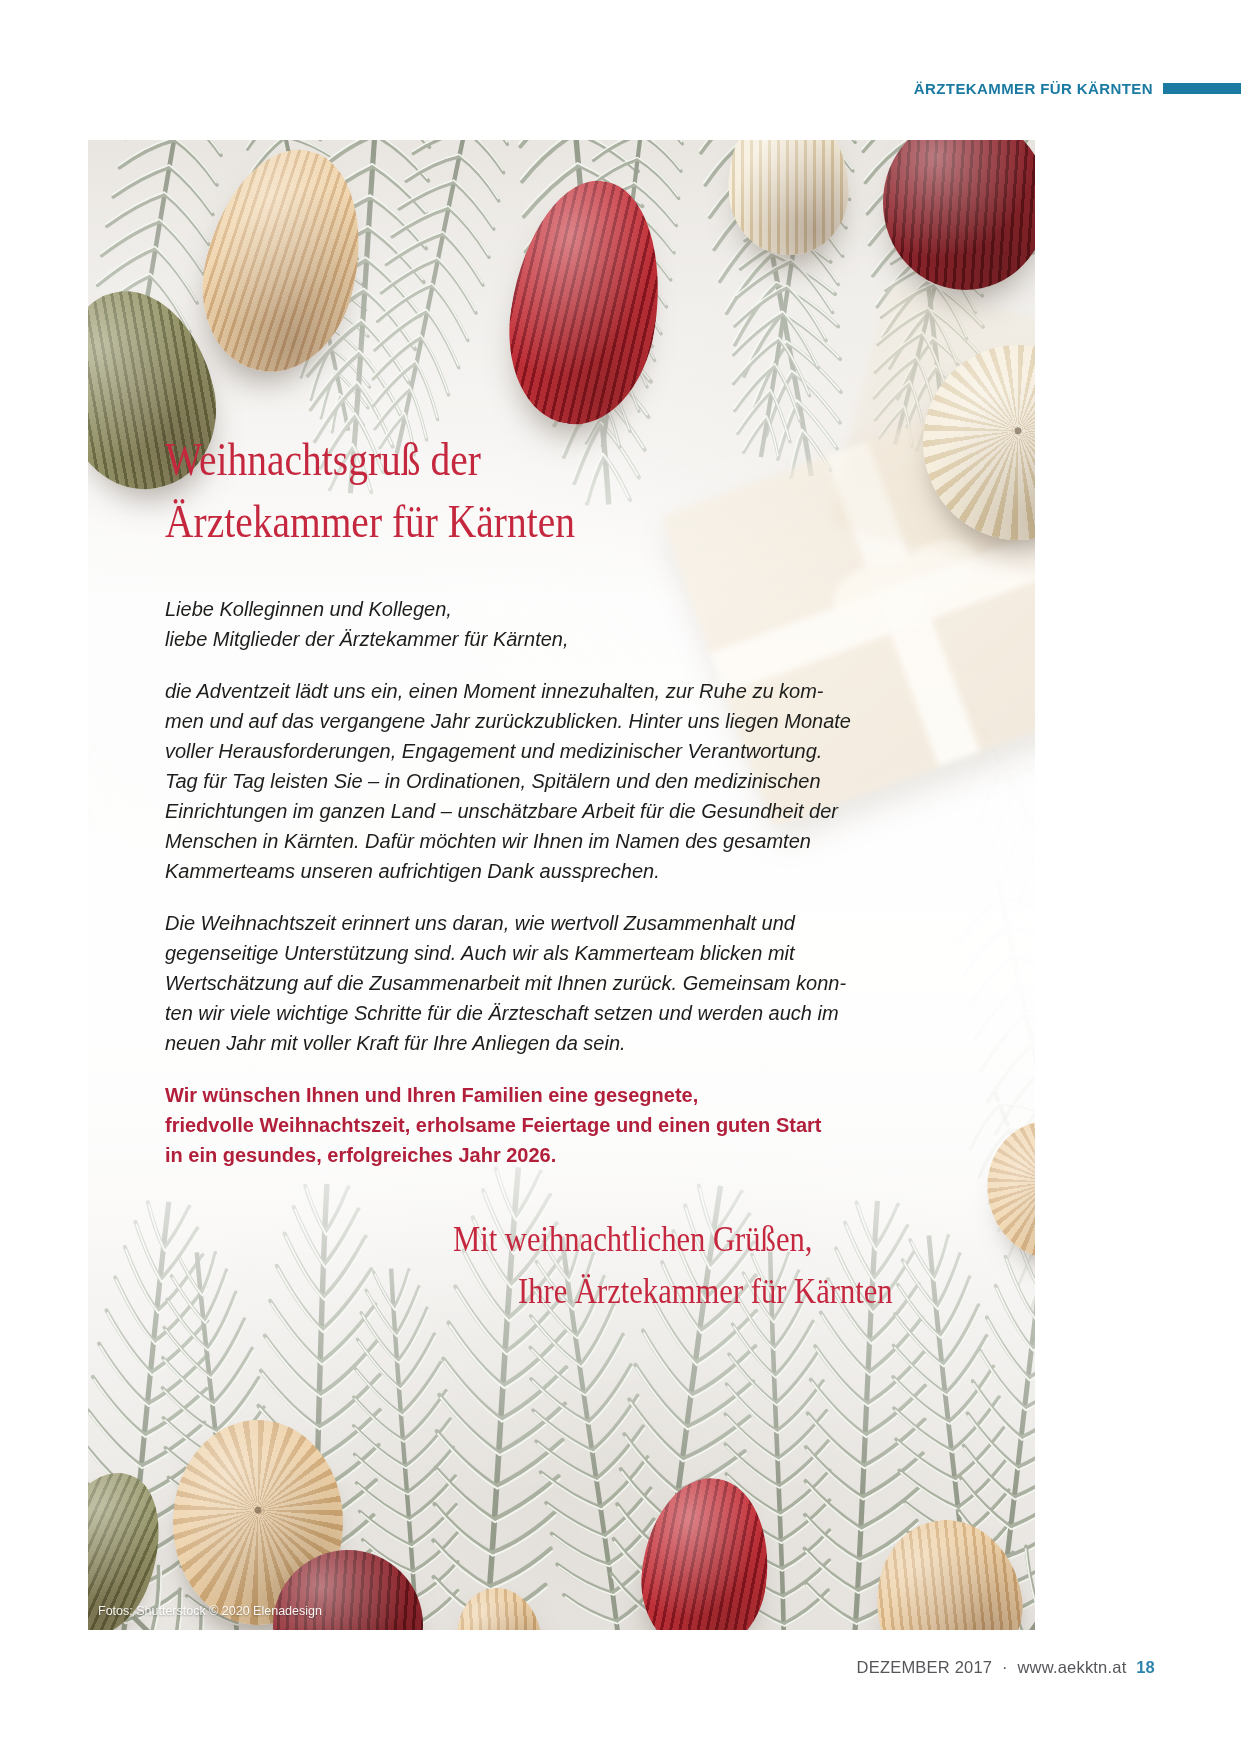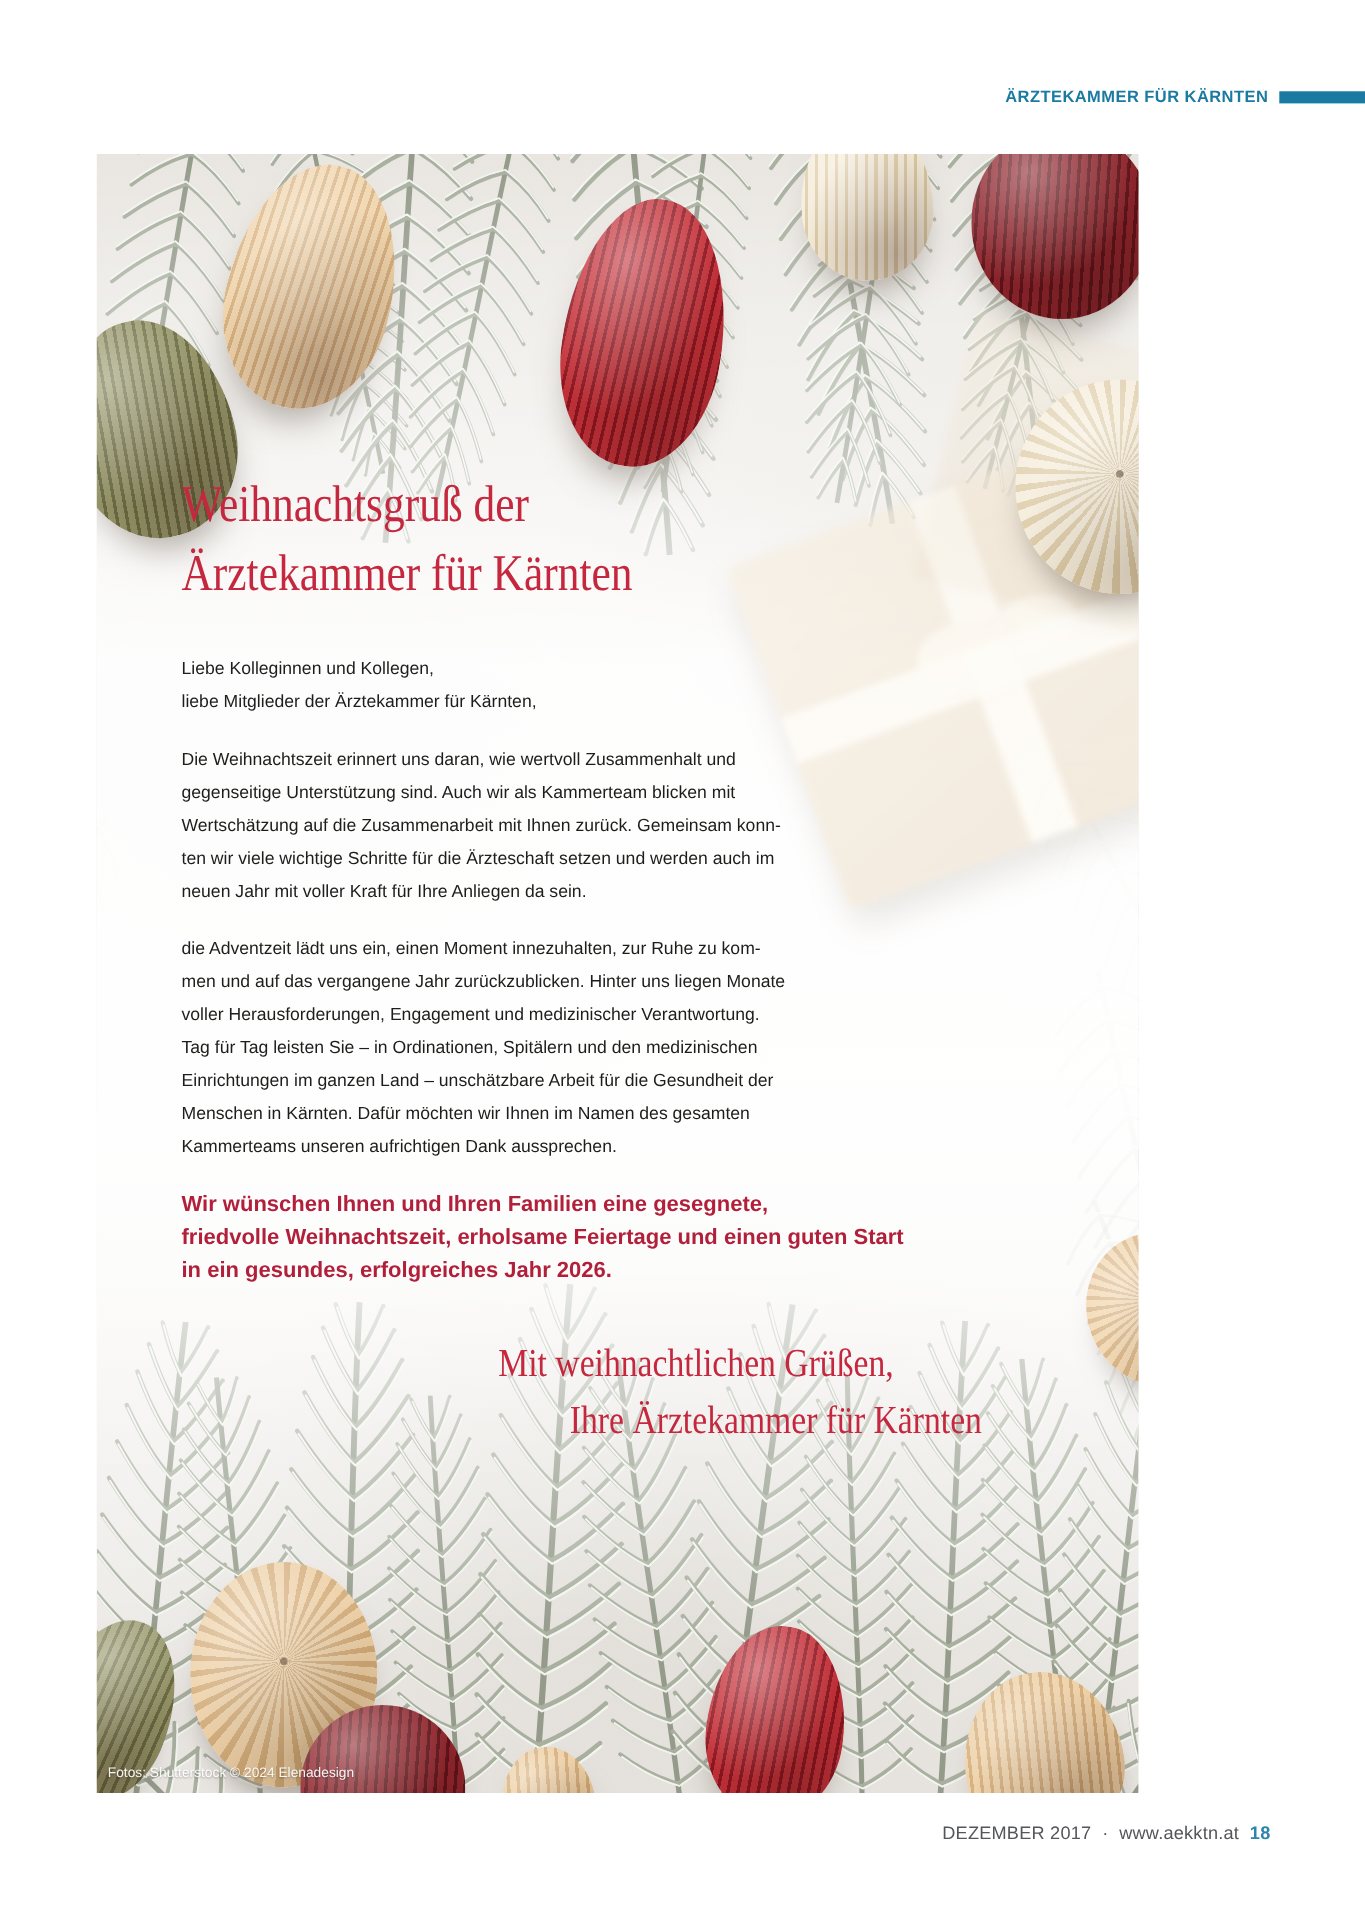--- a/index.html
+++ b/index.html
@@ -72,21 +72,21 @@
   .c-cream   { --l:#f0d4ab; --d:#d7b181; }
   .c-peach   { --l:#edcfa4; --d:#d2aa76; }
   .c-pale    { --l:#f5ecd9; --d:#ddcba6; }
   .c-olive   { --l:#97976a; --d:#6b6d44; }
 
   
   .content { position:absolute; left:77px; top:252px; width:760px;margin-top:36px; }
   .script { font-family:cursive; color:#c5283e; }
   .title { font-size:47px; font-weight:normal; line-height:1.32; white-space:pre;
            transform:scaleX(.84); transform-origin:left top; margin-bottom:42px; }
-  .salutation, .body-par { font-size:16px; line-height:30px; color:#1d1d1b; white-space:pre; margin-bottom:22px; }
+  .salutation, .body-par { font-size:20px; line-height:30px; color:#1d1d1b; white-space:pre; margin-bottom:22px;font-style:italic; }
   .wish { font-size:20px; line-height:30px; font-weight:bold; color:#b21f3a; white-space:pre; margin-bottom:48px; }
   .closing-1 { font-size:36px; margin-left:288px; transform:scaleX(.85); transform-origin:left top; white-space:pre; }
   .closing-2 { font-size:36px; margin-left:353px; margin-top:10px; transform:scaleX(.85); transform-origin:left top; white-space:pre; }
 
   .credit { position:absolute; left:10px; bottom:12px; color:#ffffff; font-size:12.5px; opacity:.92; text-shadow:0 1px 2px rgba(0,0,0,.35); }
 
   
   .footer { position:absolute; top:1658px; right:86px; font-size:16.5px; color:#55565a; letter-spacing:.2px; }
   .footer span { margin-left:5px; }
   .pagenum { color:#2d84ac; font-weight:bold; }
@@ -165,40 +165,40 @@
     <div class="orn drop c-peach" style="left:368px; top:1448px; width:85px;  height:95px; transform:rotate(-8deg);"></div>
     <div class="orn drop c-red" style="left:555px; top:1338px; width:125px; height:175px; transform:rotate(7deg);"></div>
     <div class="orn drop c-peach" style="left:788px; top:1380px; width:145px; height:155px; transform:rotate(-10deg);"></div>
     <div class="orn drop c-olive" style="left:-42px; top:1330px; width:110px; height:170px; transform:rotate(20deg);"></div>
 
     <div class="content">
       <h1 class="title script">Weihnachtsgruß der
 Ärztekammer für Kärnten</h1>
       <p class="salutation">Liebe Kolleginnen und Kollegen,
 liebe Mitglieder der Ärztekammer für Kärnten,</p>
-      <p class="body-par">Die Weihnachtszeit erinnert uns daran, wie wertvoll Zusammenhalt und
-gegenseitige Unterstützung sind. Auch wir als Kammerteam blicken mit
-Wertschätzung auf die Zusammenarbeit mit Ihnen zurück. Gemeinsam konn-
-ten wir viele wichtige Schritte für die Ärzteschaft setzen und werden auch im
-neuen Jahr mit voller Kraft für Ihre Anliegen da sein.</p>
       <p class="body-par">die Adventzeit lädt uns ein, einen Moment innezuhalten, zur Ruhe zu kom-
 men und auf das vergangene Jahr zurückzublicken. Hinter uns liegen Monate
 voller Herausforderungen, Engagement und medizinischer Verantwortung.
 Tag für Tag leisten Sie – in Ordinationen, Spitälern und den medizinischen
 Einrichtungen im ganzen Land – unschätzbare Arbeit für die Gesundheit der
 Menschen in Kärnten. Dafür möchten wir Ihnen im Namen des gesamten
 Kammerteams unseren aufrichtigen Dank aussprechen.</p>
+      <p class="body-par">Die Weihnachtszeit erinnert uns daran, wie wertvoll Zusammenhalt und
+gegenseitige Unterstützung sind. Auch wir als Kammerteam blicken mit
+Wertschätzung auf die Zusammenarbeit mit Ihnen zurück. Gemeinsam konn-
+ten wir viele wichtige Schritte für die Ärzteschaft setzen und werden auch im
+neuen Jahr mit voller Kraft für Ihre Anliegen da sein.</p>
       <p class="wish">Wir wünschen Ihnen und Ihren Familien eine gesegnete,
 friedvolle Weihnachtszeit, erholsame Feiertage und einen guten Start
 in ein gesundes, erfolgreiches Jahr 2026.</p>
       <div class="closing-1 script">Mit weihnachtlichen Grüßen,</div>
       <div class="closing-2 script">Ihre Ärztekammer für Kärnten</div>
     </div>
 
-    <div class="credit">Fotos: Shutterstock © 2024 Elenadesign</div>
+    <div class="credit">Fotos: Shutterstock © 2020 Elenadesign</div>
   </div>
 
   <footer class="footer">
     <span>DEZEMBER 2017</span>
     <span>·</span>
     <span>www.aekktn.at</span>
     <span class="pagenum">18</span>
   </footer>
 
 </div>

